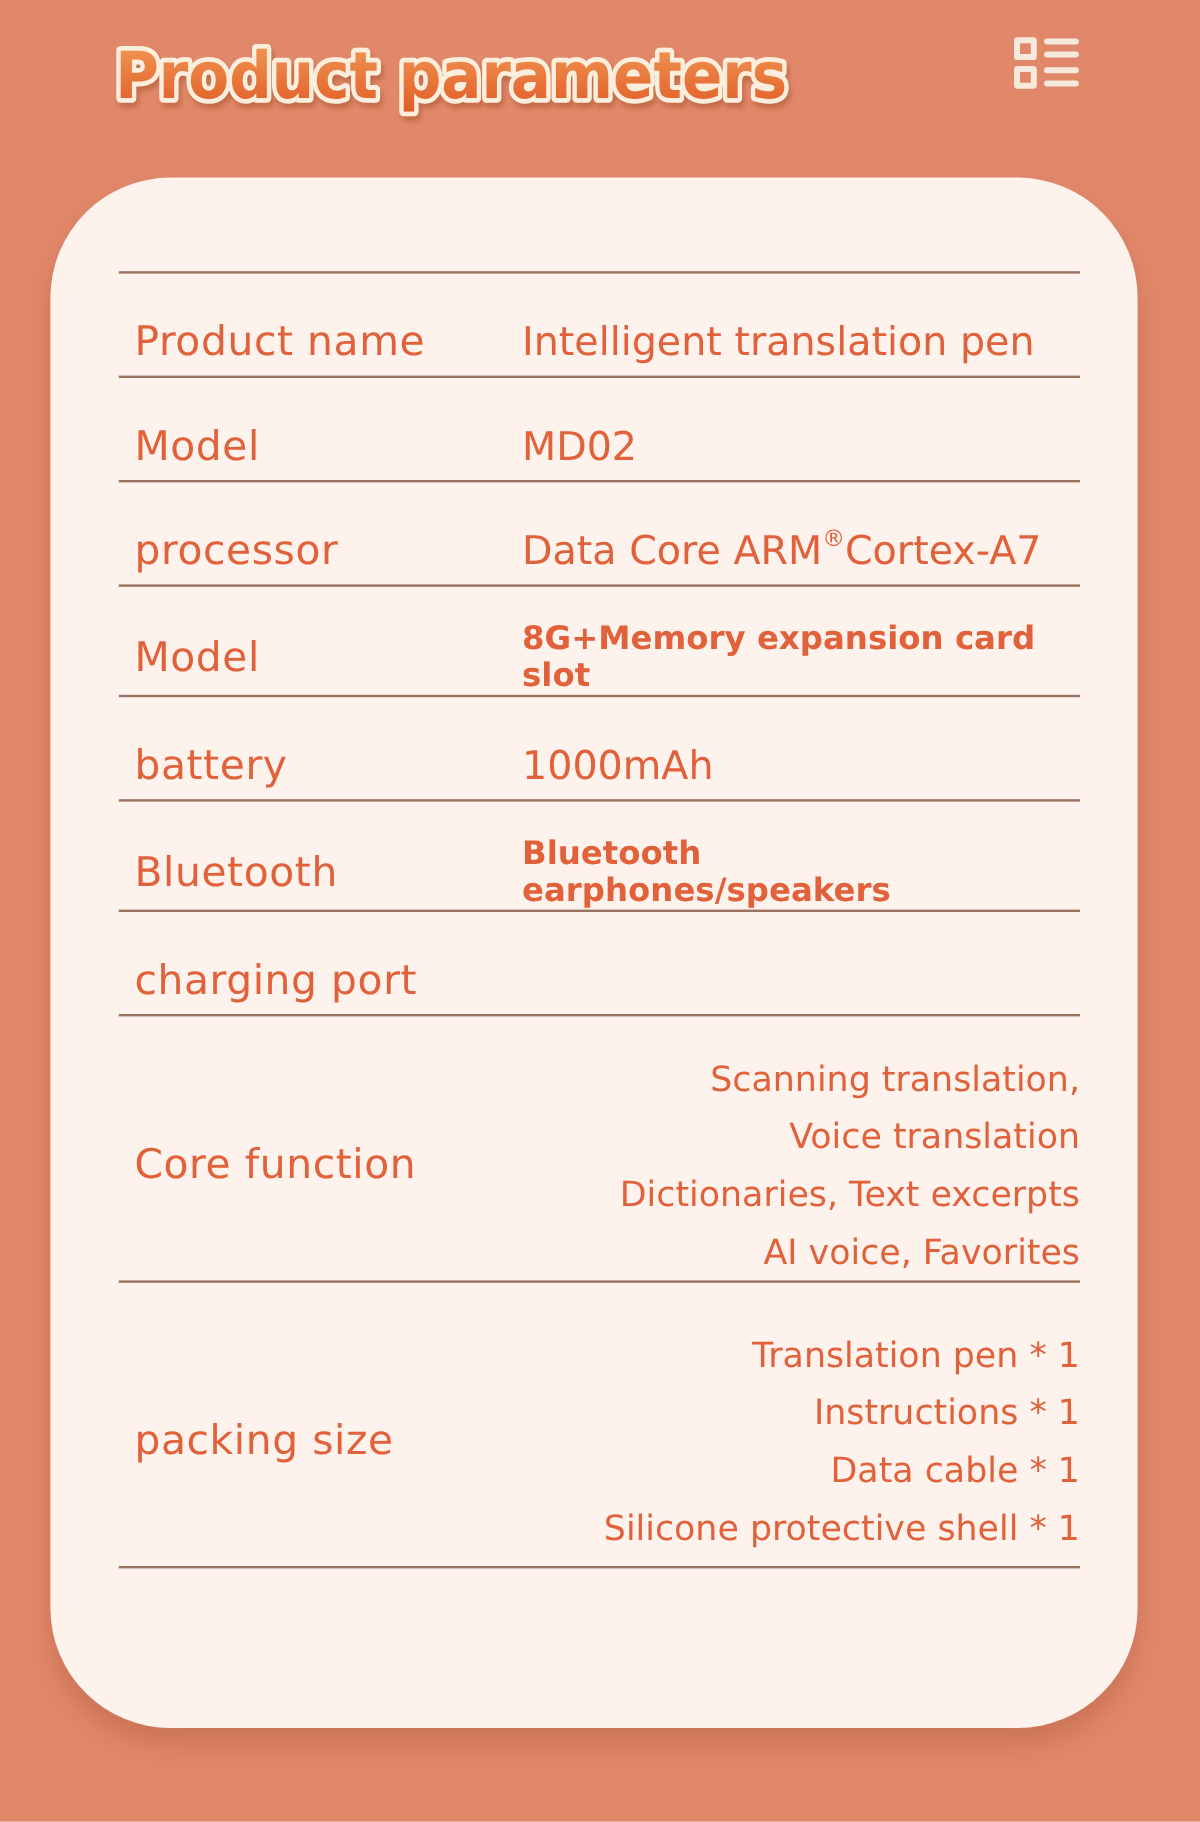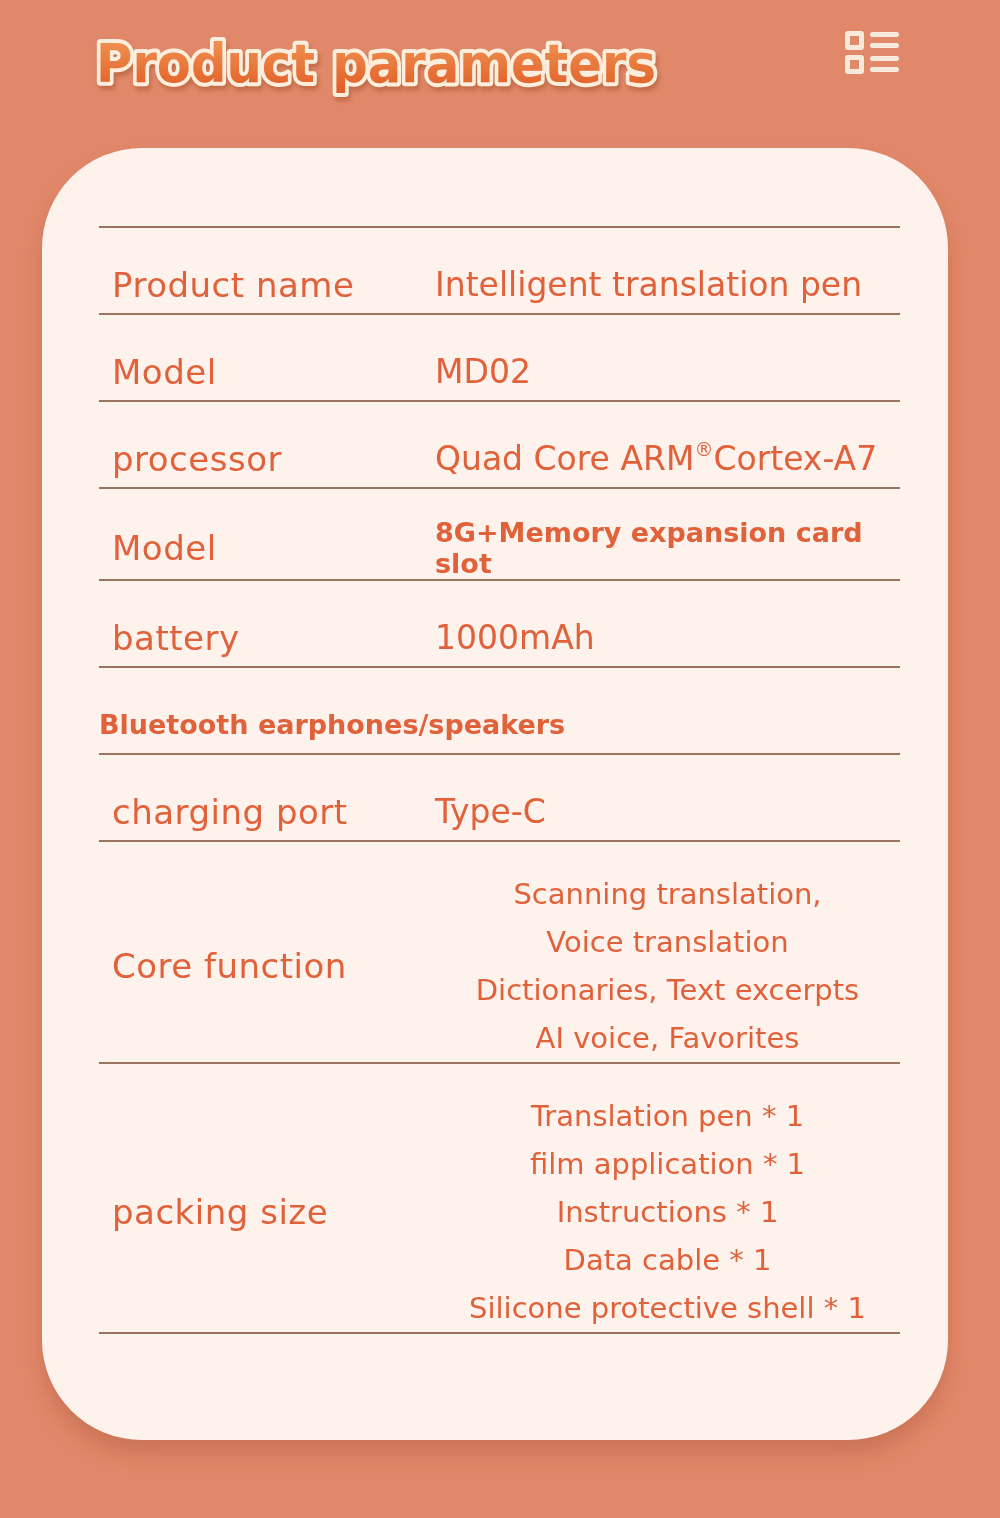--- a/index.html
+++ b/index.html
@@ -91,21 +91,21 @@
   .cell.value { flex: 1; font-size: 33px; }
   .cell.value.small { font-size: 27px; font-weight: bold; }
   .cell.value sup {
     font-size: 19px;
     vertical-align: super;
     line-height: 0;
     position: relative; top: -10px;
   }
   .cell.value.multiline {
     flex-direction: column;
-    align-items: center;
+    align-items: flex-end;
     justify-content: center;
     font-size: 29px;
   }
   .cell.value.multiline > div { line-height: 48px; white-space: nowrap; }
 </style>
 </head>
 <body>
 
 <div class="header">
   <svg class="title-svg" viewBox="0 0 580 80">
@@ -144,61 +144,60 @@
     </div>
 
     <div class="row">
       <div class="cell label">Model</div>
       <div class="cell value">MD02</div>
     </div>
 
     <div class="row">
       <div class="cell label">processor</div>
       <div class="cell value">
-        <span>Quad Core ARM</span>
+        <span>Data Core ARM</span>
           <sup>®</sup>
           <span>Cortex-A7</span>
       </div>
     </div>
 
 
     <div class="row">
       <div class="cell label">Model</div>
       <div class="cell value small">8G+Memory expansion card slot</div>
     </div>
 
     <div class="row">
       <div class="cell label">battery</div>
       <div class="cell value">1000mAh</div>
     </div>
 
     <div class="row">
+      <div class="cell label">Bluetooth</div>
       <div class="cell value small">Bluetooth earphones/speakers</div>
     </div>
 
     <div class="row">
       <div class="cell label">charging port</div>
-      <div class="cell value">Type-C</div>
     </div>
 
     <div class="row tall-4">
       <div class="cell label">Core function</div>
       <div class="cell value multiline">
         <div>Scanning translation,</div>
         <div>Voice translation</div>
         <div>Dictionaries, Text excerpts</div>
         <div>AI voice, Favorites</div>
       </div>
     </div>
 
     <div class="row tall-5">
       <div class="cell label">packing size</div>
       <div class="cell value multiline">
         <div>Translation pen * 1</div>
-        <div>film application * 1</div>
         <div>Instructions * 1</div>
         <div>Data cable * 1</div>
         <div>Silicone protective shell * 1</div>
       </div>
     </div>
 
   </div>
 </div>
 
 </body></html>

